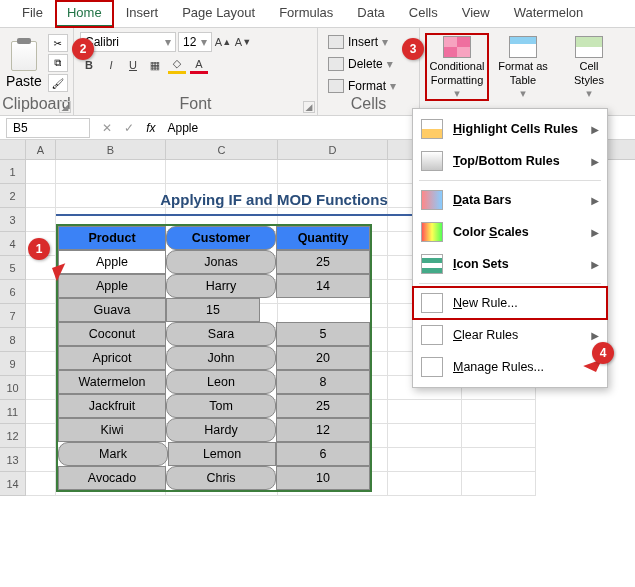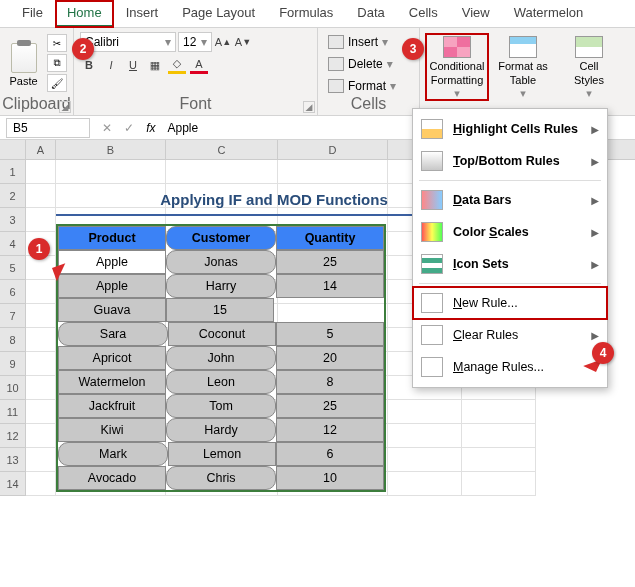--- a/index.html
+++ b/index.html
@@ -66,21 +66,21 @@
 .row-hdr { width:26px; background:#e6e6e6; border-right:1px solid #ccc; border-bottom:1px solid #ccc; display:flex; align-items:center; justify-content:center; font-size:11px; color:#555;}
 .cell { border-right:1px solid #e0e0e0; border-bottom:1px solid #e0e0e0; display:flex; align-items:center; justify-content:center; font-size:12px; }
 
 
 .data-table { position:absolute; left:56px; top:64px; border:2px solid #3c7d3c;}
 .dt-row { display:flex; height:24px;}
 .dt-cell { border:1px solid #888; display:flex; align-items:center; justify-content:center; font-size:12.5px;}
 .dt-head { background:#3b82f6; font-weight:600; }
 .dt-body { background:#c8c8c8; }
 .dt-first { background:#fff; }
-.wB{width:108px;} .wC{width:110px;border-radius:10px;} .wD{width:108px;}
+.wB{width:108px;} .wC{width:110px;border-radius:10px;} .wD{width:94px;}
 
 
 .menu { position:absolute; left:412px; top:108px; width:196px; background:#fff; border:1px solid #bfbfbf; box-shadow:2px 3px 8px rgba(0,0,0,.25); z-index:50; padding:4px 0;}
 .menu-item { display:flex; align-items:center; height:32px; padding:0 8px; font-size:12.5px; gap:10px; justify-content:space-between;}
 .mi-left{display:flex;align-items:center;gap:10px;}
 .mi-ic{width:22px;height:20px;border:1px solid #aaa;flex-shrink:0;}
 .mi-ic.hl{background:linear-gradient(#fff 0 50%,#fc6 0);}
 .mi-ic.tb{background:linear-gradient(#fff,#c8c8c8);}
 .mi-ic.db{background:linear-gradient(90deg,#f88,#8cf);}
 .mi-ic.cs{background:linear-gradient(90deg,#f55,#ff5,#5f5);}
@@ -117,21 +117,21 @@
   <div class="tab">Cells</div>
   <div class="tab">View</div>
   <div class="tab">Watermelon</div>
 </div>
 
 <div class="ribbon">
   <div class="group" style="width:74px">
     <div class="group-content">
       <div class="paste-block">
         <div class="paste-icon"></div>
-        <div style="font-size:11px;margin-top:2px">Paste</div>
+        <div style="font-size:14px;margin-top:2px">Paste</div>
       </div>
       <div class="small-btns">
         <div class="small-btn">✂</div>
         <div class="small-btn">⧉</div>
         <div class="small-btn">🖌</div>
       </div>
     </div>
     <span class="group-label">Clipboard</span>
     <span class="corner">◢</span>
   </div>
@@ -374,22 +374,22 @@
         <div class="dt-row">
           <div class="dt-cell dt-body wB">Apple</div>
           <div class="dt-cell dt-body wC">Harry</div>
           <div class="dt-cell dt-body wD">14</div>
         </div>
         <div class="dt-row">
           <div class="dt-cell dt-body wB">Guava</div>
           <div class="dt-cell dt-body wD">15</div>
         </div>
         <div class="dt-row">
+          <div class="dt-cell dt-body wB">Coconut</div>
           <div class="dt-cell dt-body wC">Sara</div>
-          <div class="dt-cell dt-body wB">Coconut</div>
           <div class="dt-cell dt-body wD">5</div>
         </div>
         <div class="dt-row">
           <div class="dt-cell dt-body wB">Apricot</div>
           <div class="dt-cell dt-body wC">John</div>
           <div class="dt-cell dt-body wD">20</div>
         </div>
         <div class="dt-row">
           <div class="dt-cell dt-body wB">Watermelon</div>
           <div class="dt-cell dt-body wC">Leon</div>

